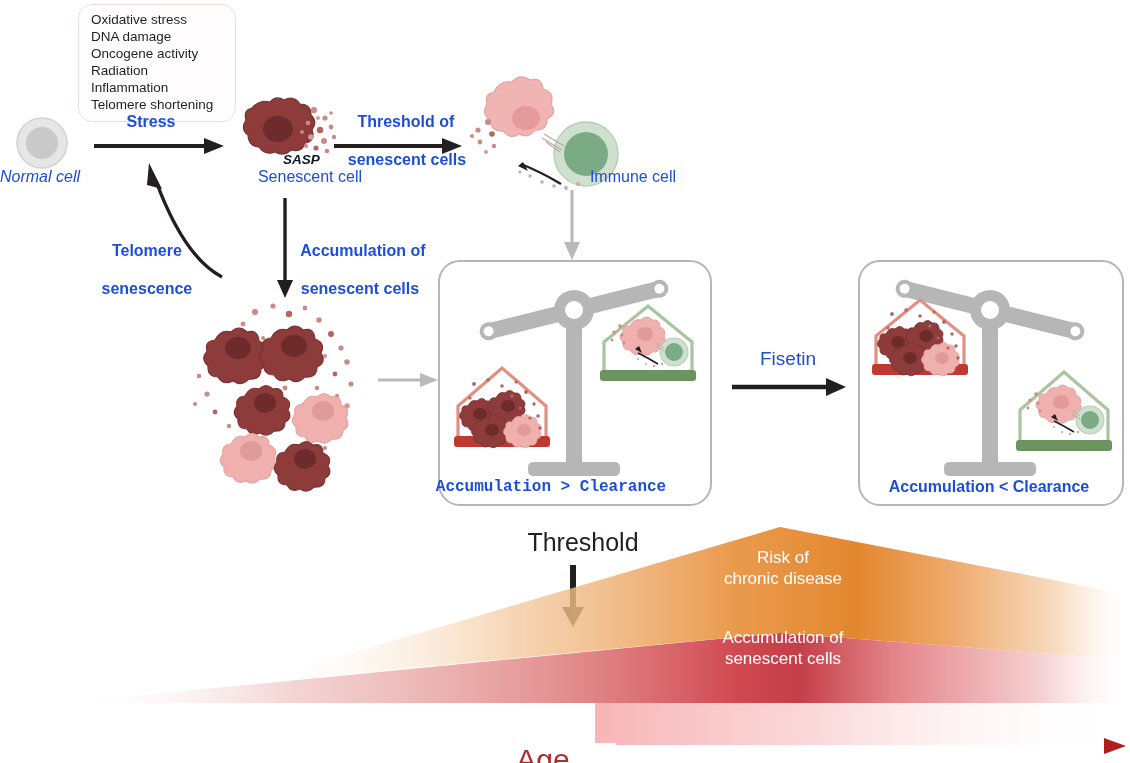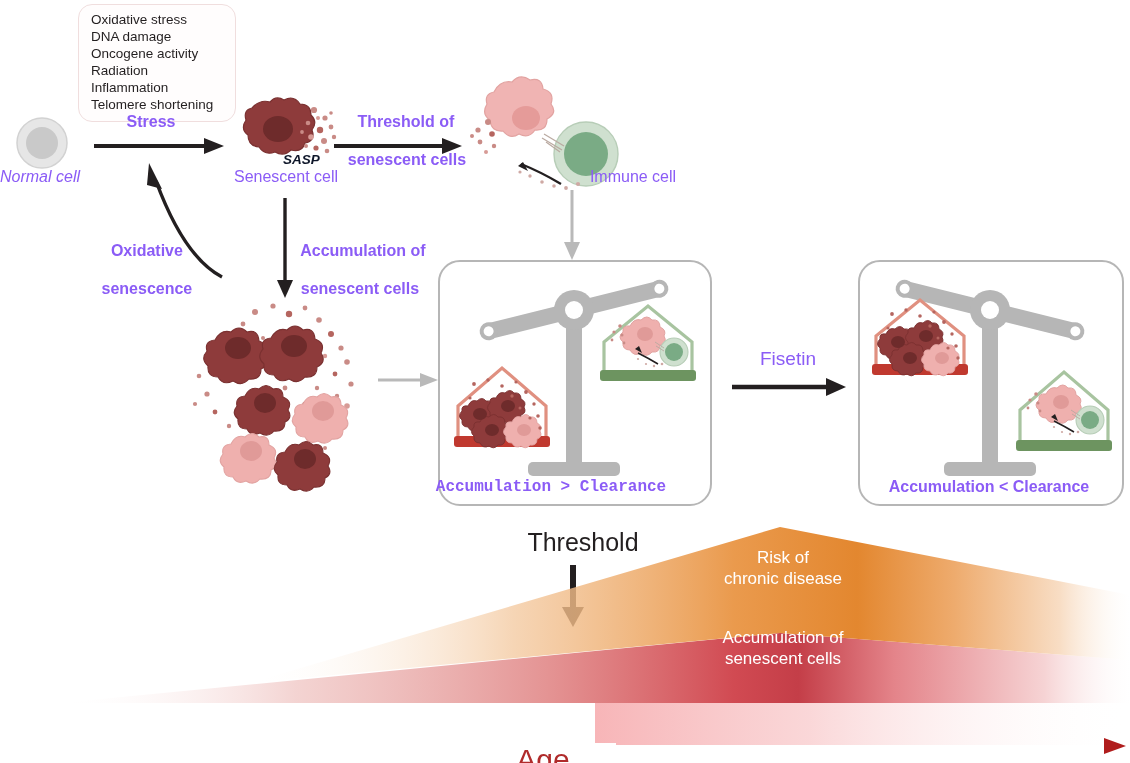--- a/index.html
+++ b/index.html
@@ -1,19 +1,19 @@
 <!DOCTYPE html>
 <html><head>
 <meta charset="utf-8">
 <style>
   html,body{margin:0;padding:0;background:#ffffff;}
   body{width:1130px;height:763px;overflow:hidden;font-family:"Liberation Sans",sans-serif;}
   #stage{position:relative;width:1130px;height:763px;background:#fff;}
   .abs{position:absolute;}
-  .lbl{color:#8b5cf6;font-size:16px;line-height:1.18;white-space:pre;}
+  .lbl{color:#1d4ed8;font-size:16px;line-height:1.18;white-space:pre;}
   .lbl.b{font-weight:bold;}
   .ctr{text-align:center;}
   .stressbox{
     border:1.4px solid #f0dede;border-radius:14px;background:#fffdfd;
     padding:6px 12px 8px 12px;
   }
   .stressbox div{font-size:13.5px;color:#231f20;line-height:1.265;white-space:pre;}
   svg{display:block;overflow:visible;}
   .wtxt{fill:#ffffff;font-family:"Liberation Sans",sans-serif;font-size:17px;}
   .scalebox{
@@ -67,21 +67,21 @@
         <circle cx="84" cy="52" r="2.6" fill="#b5655f"></circle>
       <circle cx="95" cy="55" r="2.3"></circle>
         <circle cx="74" cy="50" r="2.0"></circle>
       <circle cx="104" cy="50" r="2.0"></circle>
         <circle cx="86" cy="22" r="2.0" fill="#d79b96"></circle>
       <circle cx="70" cy="36" r="1.9"></circle>
         <circle cx="99" cy="17" r="1.8"></circle>
     </g>
   </svg>
   <div class="abs sasp" style="left:283px;top:152px;">SASP</div>
-  <div class="abs lbl" style="left:210px;top:168px;width:152px;text-align:center;">Senescent cell</div>
+  <div class="abs lbl" style="left:210px;top:168px;width:152px;text-align:right;">Senescent cell</div>
 
   <div class="abs lbl b ctr" style="left:330px;top:94px;width:134px;">
     <span>Threshold of</span><br>
     <span>senescent cells</span>
   </div>
   <svg class="abs" style="left:332px;top:135px;" width="132" height="22" viewBox="0 0 132 22">
     <line x1="2" y1="11" x2="110" y2="11" stroke="#231f20" stroke-width="4"></line>
     <polygon points="110,3 130,11 110,19" fill="#231f20"></polygon>
   </svg>
 
@@ -121,21 +121,21 @@
         <circle cx="54" cy="106" r="1.6"></circle>
     </g>
   </svg>
   <div class="abs lbl" style="left:540px;top:168px;width:186px;text-align:center;">Immune cell</div>
 
   <svg class="abs" style="left:130px;top:155px;" width="110" height="125" viewBox="0 0 110 125">
     <path d="M92 122 q-38 -20 -66 -96" stroke="#231f20" stroke-width="3.4" fill="none"></path>
     <polygon points="19,8 32,34 17,30" fill="#231f20"></polygon>
   </svg>
   <div class="abs lbl b ctr" style="left:82px;top:223px;width:112px;">
-    <span>Oxidative</span><br>
+    <span>Telomere</span><br>
     <span>senescence</span>
   </div>
 
   <div class="abs lbl b ctr" style="left:283px;top:223px;width:134px;">
     <span>Accumulation of</span><br>
     <span>senescent cells</span>
   </div>
   <svg class="abs" style="left:274px;top:196px;" width="22" height="104" viewBox="0 0 22 104">
     <line x1="11" y1="2" x2="11" y2="84" stroke="#231f20" stroke-width="3.4"></line>
     <polygon points="3,84 11,102 19,84" fill="#231f20"></polygon>

